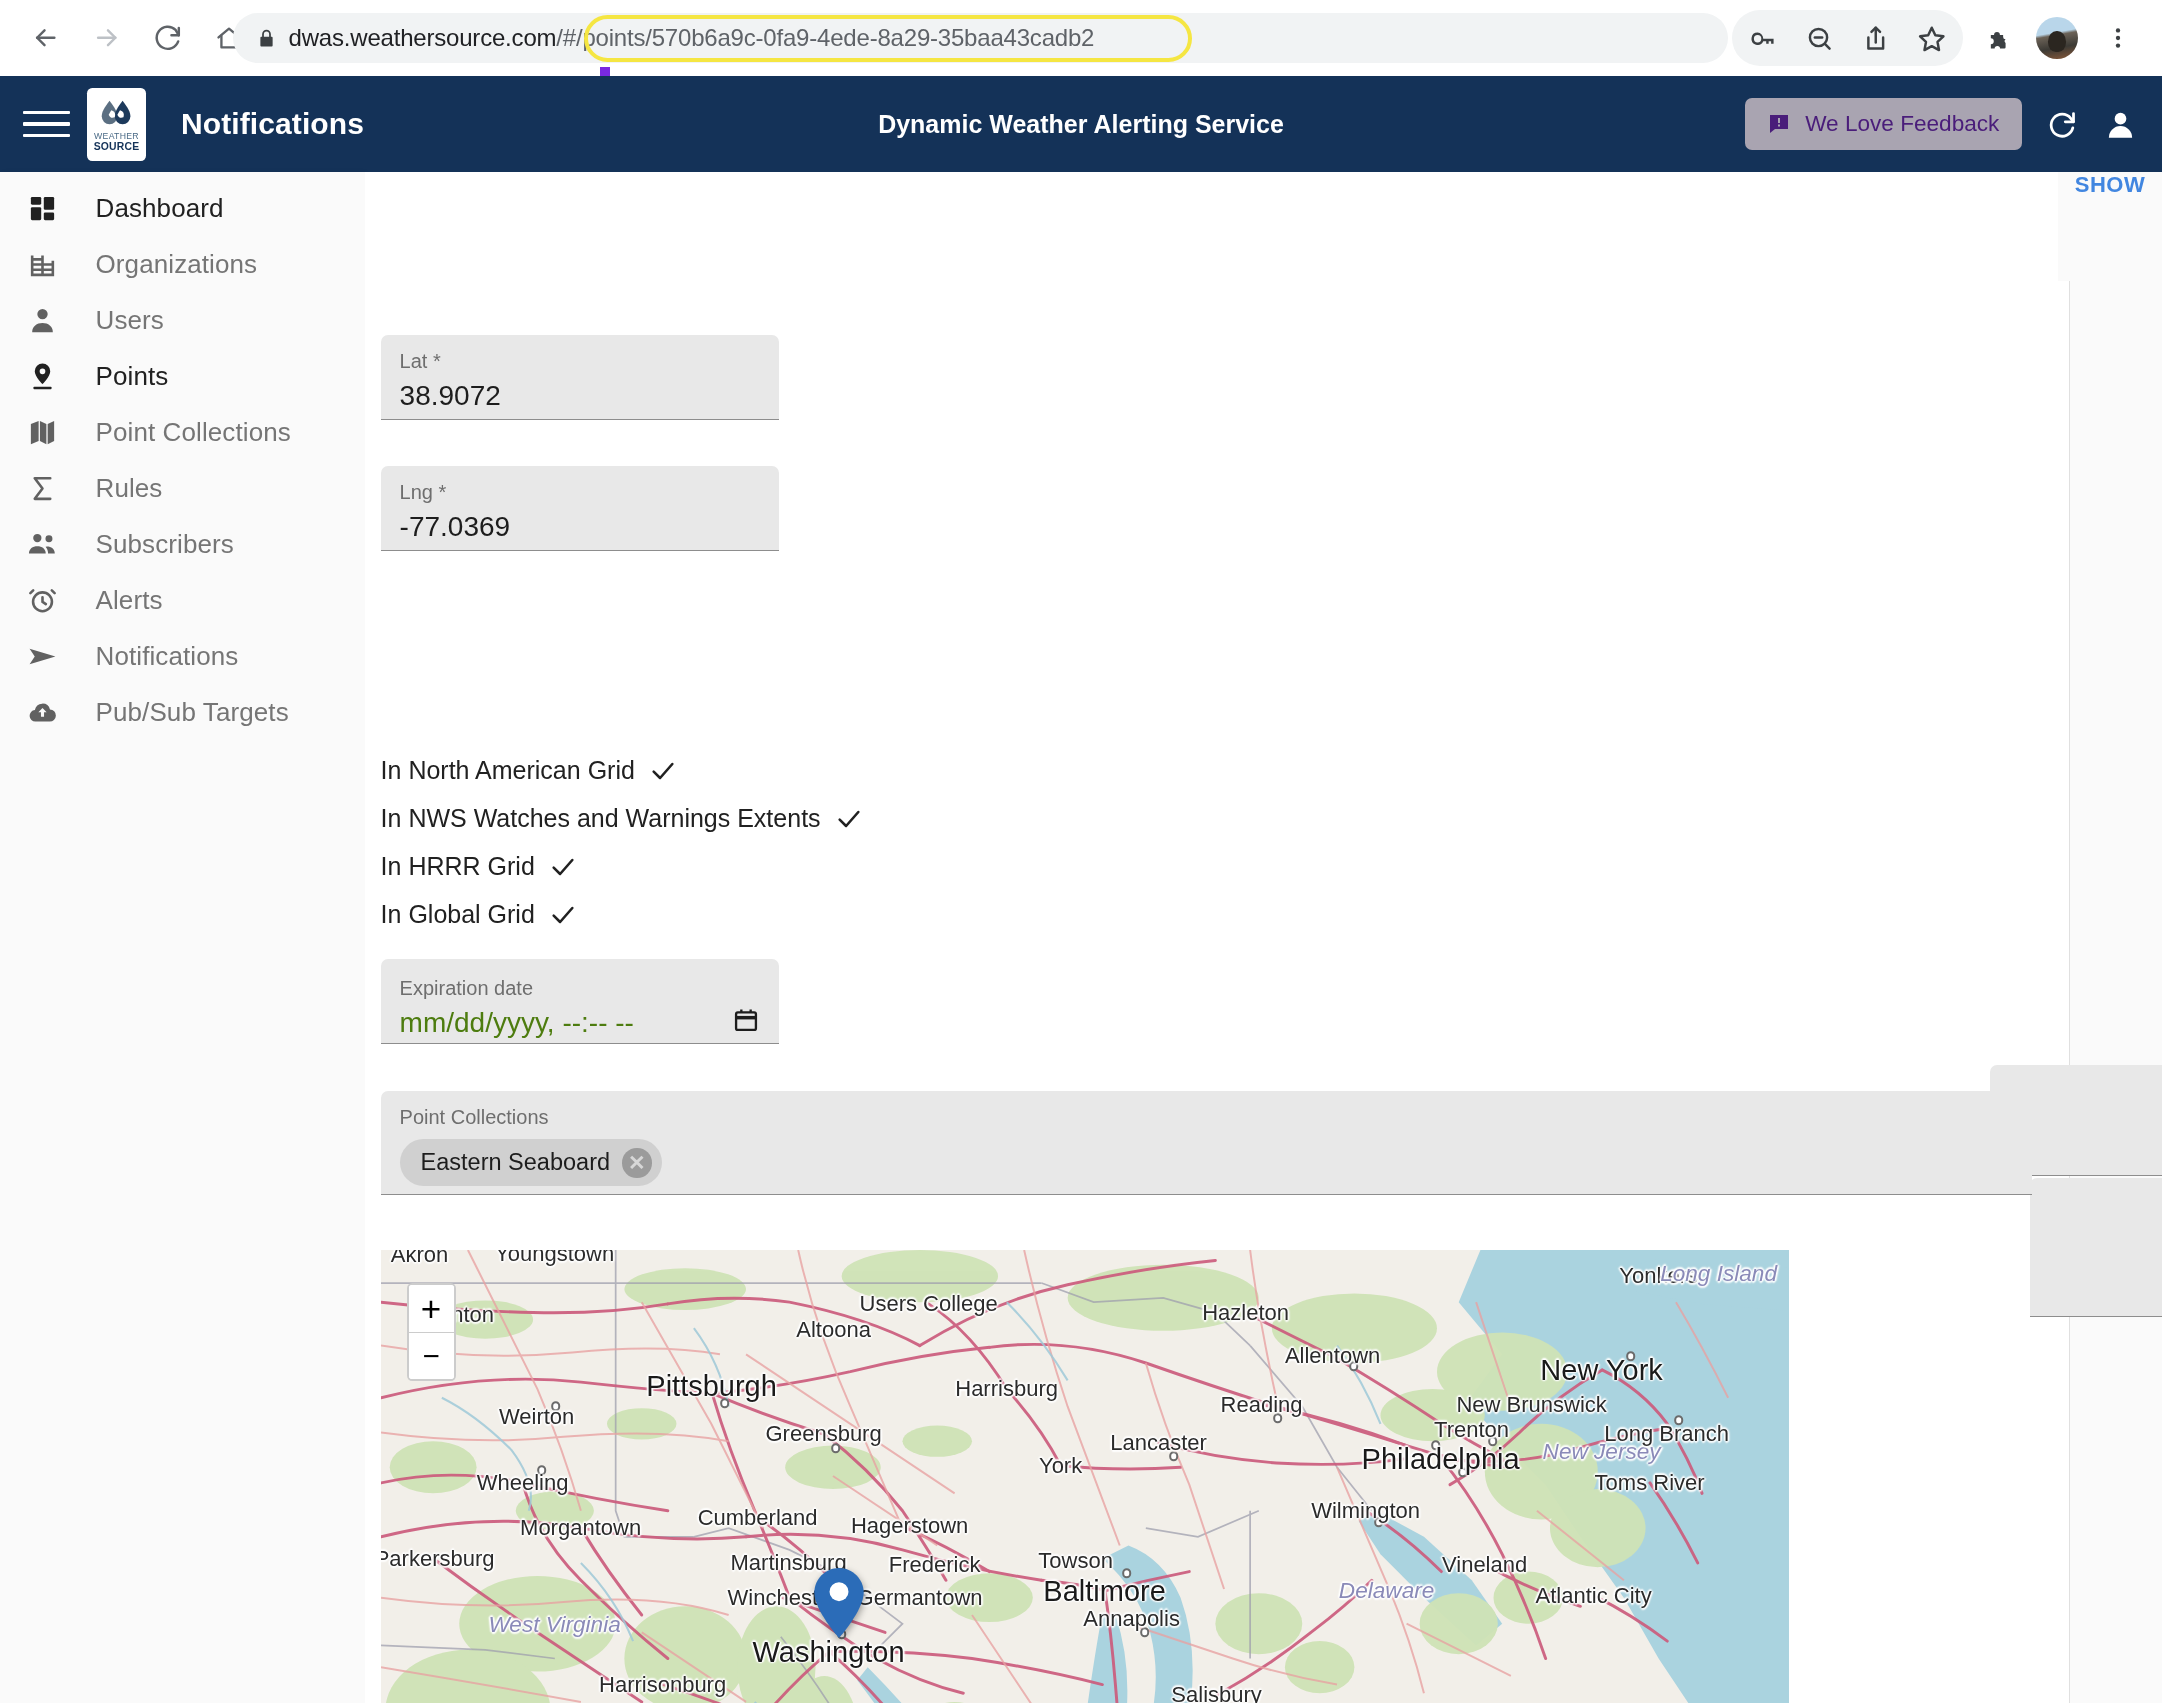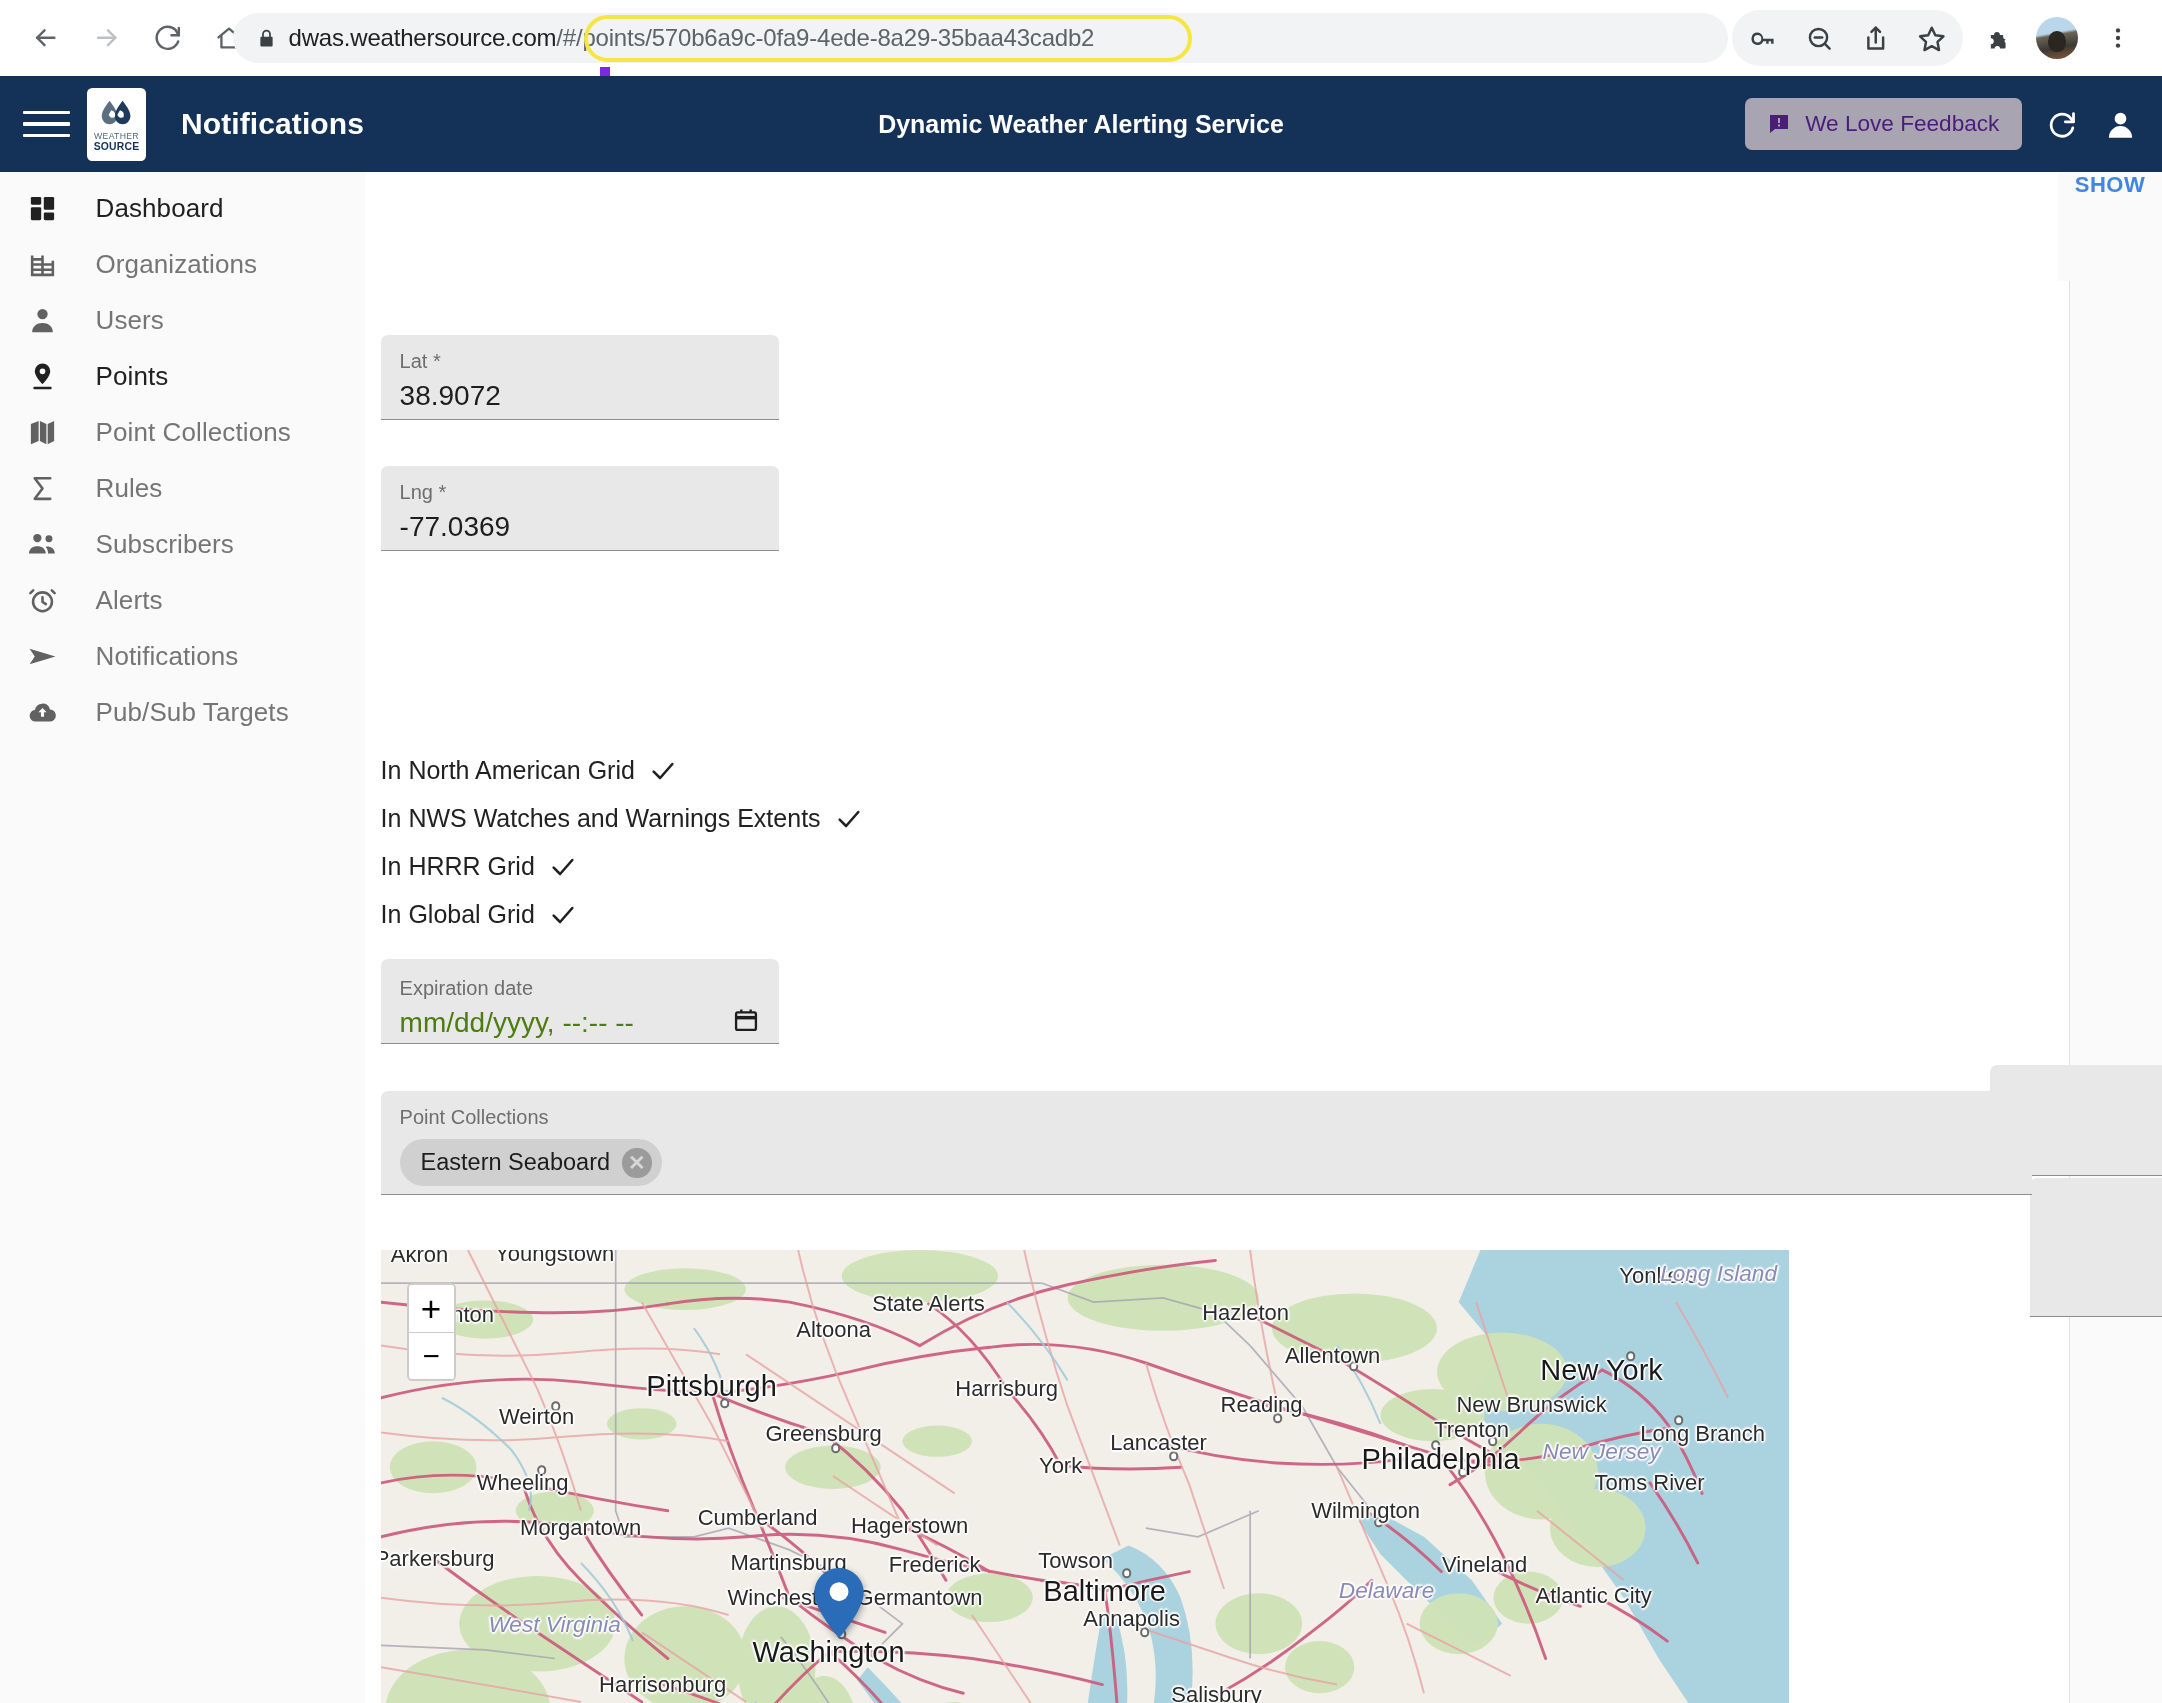--- a/index.html
+++ b/index.html
@@ -740,35 +740,35 @@
     <div class="city-dot" style="left:764px; top:382px"></div>
     <div class="city-dot" style="left:461px; top:384px"></div>
 
     <div class="city-dot" style="left:860px; top:458px"></div>
     <div class="city-dot" style="left:998px; top:272px"></div>
 
     <div id="map-labels">
         <div class="map-label city" style="left: 39px; top: 5.2px;">Akron</div>
         <div class="map-label city" style="left: 174px; top: 3.5px;">Youngstown</div>
         <div class="map-label city" style="left: 78px; top: 65px;">Canton</div>
-        <div class="map-label city" style="left: 548px; top: 54px;">State Alerts</div>
+        <div class="map-label city" style="left: 548px; top: 54px;">Users College</div>
         <div class="map-label city" style="left: 453px; top: 80px;">Altoona</div>
         <div class="map-label city" style="left: 865px; top: 63px;">Hazleton</div>
         <div class="map-label city" style="left: 1278px; top: 26px;">Yonkers</div>
         <div class="map-label city" style="left: 952px; top: 106px;">Allentown</div>
         <div class="map-label big" style="left: 1221px; top: 120px;">New York</div>
         <div class="map-label big" style="left: 331px; top: 136px;">Pittsburgh</div>
         <div class="map-label city" style="left: 626px; top: 139px;">Harrisburg</div>
         <div class="map-label city" style="left: 881px; top: 155px;">Reading</div>
         <div class="map-label city" style="left: 1151px; top: 155px;">New Brunswick</div>
         <div class="map-label city" style="left: 1091px; top: 180px;">Trenton</div>
         <div class="map-label city" style="left: 156px; top: 167px;">Weirton</div>
         <div class="map-label city" style="left: 443px; top: 184px;">Greensburg</div>
         <div class="map-label state" style="left: 1221px; top: 202px; text-align: center;">New Jersey</div>
-        <div class="map-label city" style="left: 1286px; top: 184px; margin-left: 36px;">Long Branch</div>
+        <div class="map-label city" style="left: 1286px; top: 184px;">Long Branch</div>
         <div class="map-label city" style="left: 142px; top: 233px;">Wheeling</div>
         <div class="map-label city" style="left: 778px; top: 193px;">Lancaster</div>
         <div class="map-label city" style="left: 680px; top: 216px;">York</div>
         <div class="map-label big" style="left: 1060px; top: 209px;">Philadelphia</div>
         <div class="map-label city" style="left: 1269px; top: 233px;">Toms River</div>
         <div class="map-label city" style="left: 200px; top: 278px;">Morgantown</div>
         <div class="map-label city" style="left: 377px; top: 268px;">Cumberland</div>
         <div class="map-label city" style="left: 521px; top: 276px; margin-left: 8px;">Hagerstown</div>
         <div class="map-label city" style="left: 985px; top: 261px;">Wilmington</div>
         <div class="map-label city" style="left: 54px; top: 309px;">Parkersburg</div>

